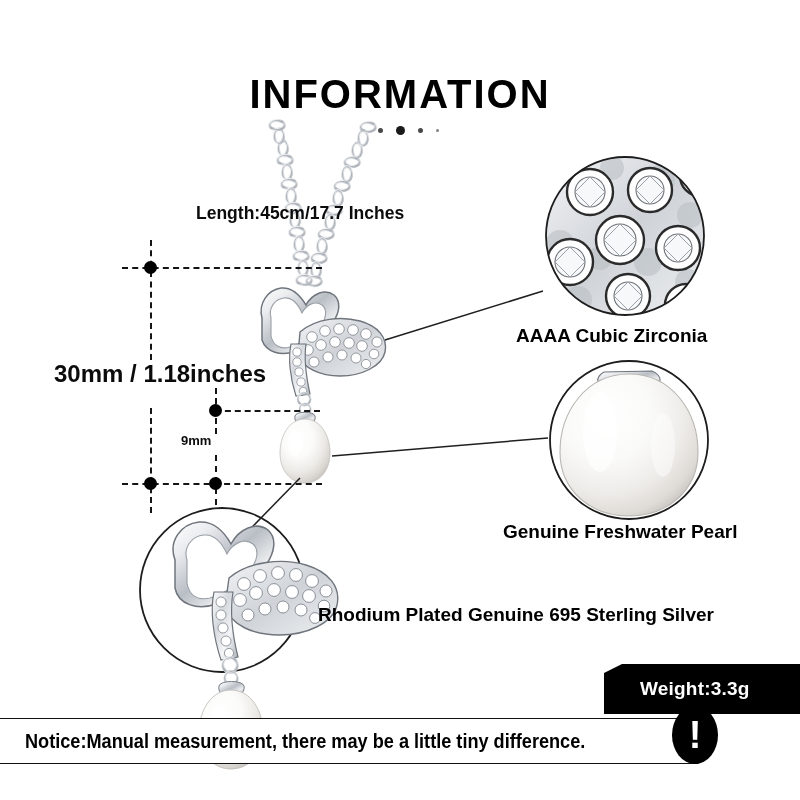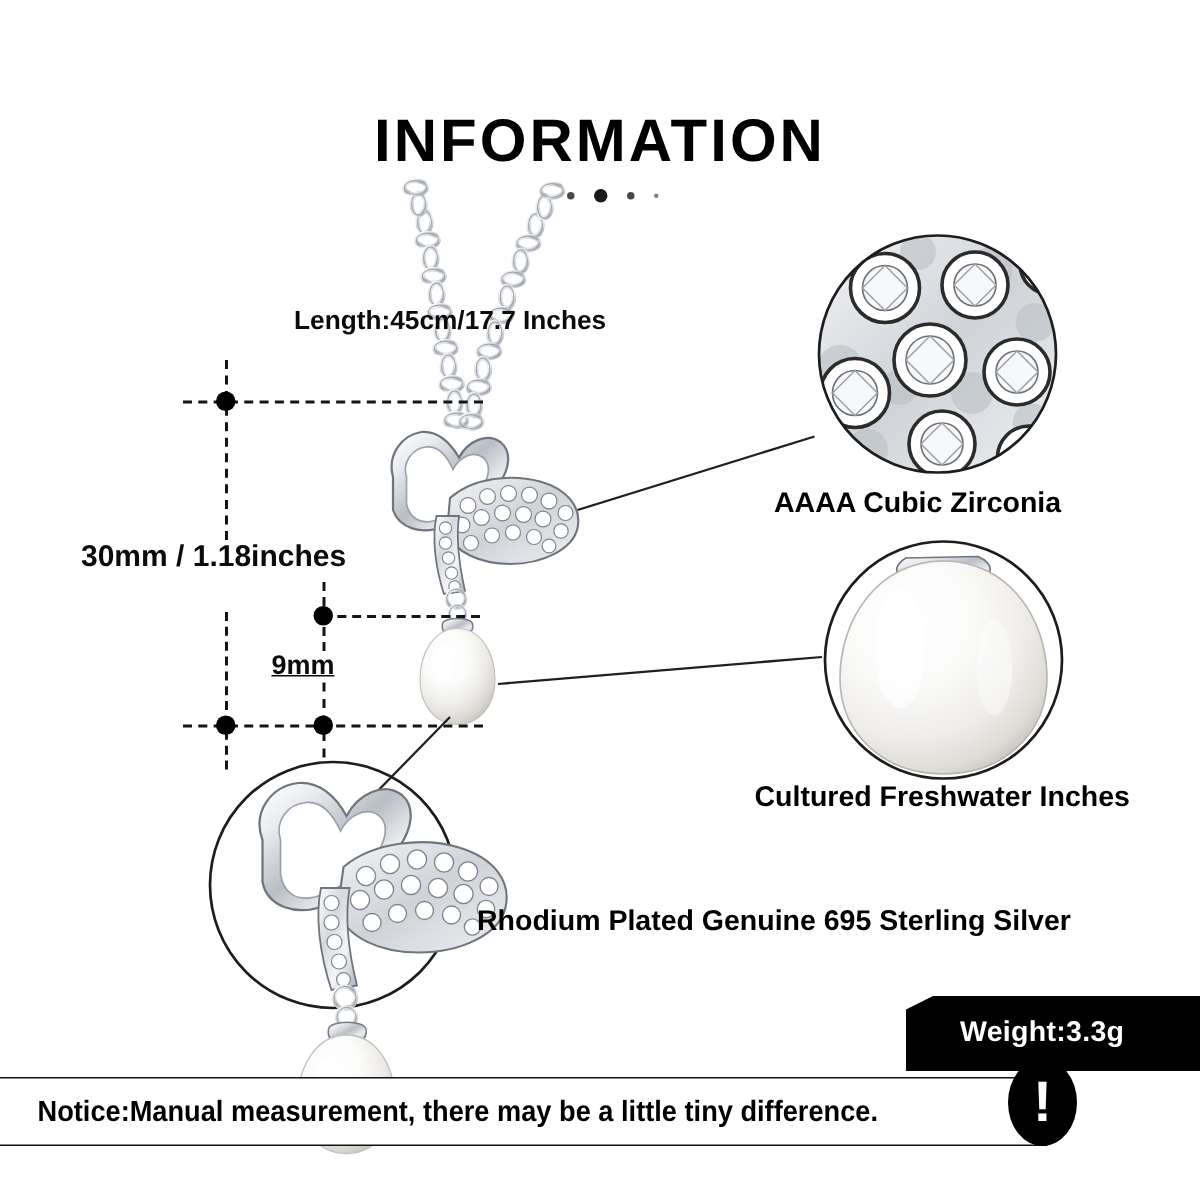--- a/index.html
+++ b/index.html
@@ -18,22 +18,22 @@
   .dots{position:absolute;left:0;top:122px;width:800px;height:16px;
     display:flex;align-items:center;justify-content:center;gap:13px;}
   .dots span{background:#1a1a1a;border-radius:50%;display:block;}
   .d1{width:3px;height:3px;opacity:.55;}
   .d2{width:5px;height:5px;opacity:.8;}
   .d3{width:9px;height:9px;}
 
   
   .lbl{position:absolute;font-weight:bold;color:#0b0b0b;white-space:nowrap;}
   .lbl-length{left:196px;top:203px;font-size:17.5px;text-align:right;}
-  .lbl-30mm{left:54px;top:360px;font-size:20px;}
-  .lbl-9mm{left:181px;top:433px;font-size:18px;text-decoration:underline;}
+  .lbl-30mm{left:54px;top:360px;font-size:24px;}
+  .lbl-9mm{left:181px;top:433px;font-size:13px;}
   .cap{position:absolute;font-weight:bold;font-size:19px;white-space:nowrap;color:#000;}
   .cap-cz{left:516px;top:325px;text-align:right;}
   .cap-pearl{left:503px;top:521px;}
   .cap-silver{left:318px;top:604px;}
 
   
   .dash-h{position:absolute;height:0;border-top:2px dashed #151515;}
   .dash-v{position:absolute;width:0;border-left:2px dashed #151515;}
   .mdot{position:absolute;width:13px;height:13px;border-radius:50%;background:#000;}
 
@@ -368,21 +368,21 @@
     <div class="mdot" style="left:144px;top:477px;"></div>
     <div class="mdot" style="left:209px;top:404px;"></div>
     <div class="mdot" style="left:209px;top:477px;"></div>
   </div>
 
   <div class="lbl lbl-length">Length:45cm/17.7 Inches</div>
   <div class="lbl lbl-30mm">30mm / 1.18inches</div>
   <div class="lbl lbl-9mm">9mm</div>
 
   <div class="cap cap-cz">AAAA Cubic Zirconia</div>
-  <div class="cap cap-pearl">Cultured Freshwater Inches</div>
+  <div class="cap cap-pearl">Genuine Freshwater Pearl</div>
   <div class="cap cap-silver">Rhodium Plated Genuine 695 Sterling Silver</div>
 
   <div class="weight-banner">
     <span class="weight-text">Weight:3.3g</span>
   </div>
 
   <div class="notice-bar">
     <span class="notice-text">Notice:Manual measurement, there may be a little tiny difference.</span>
   </div>
   <div class="excl-badge">

